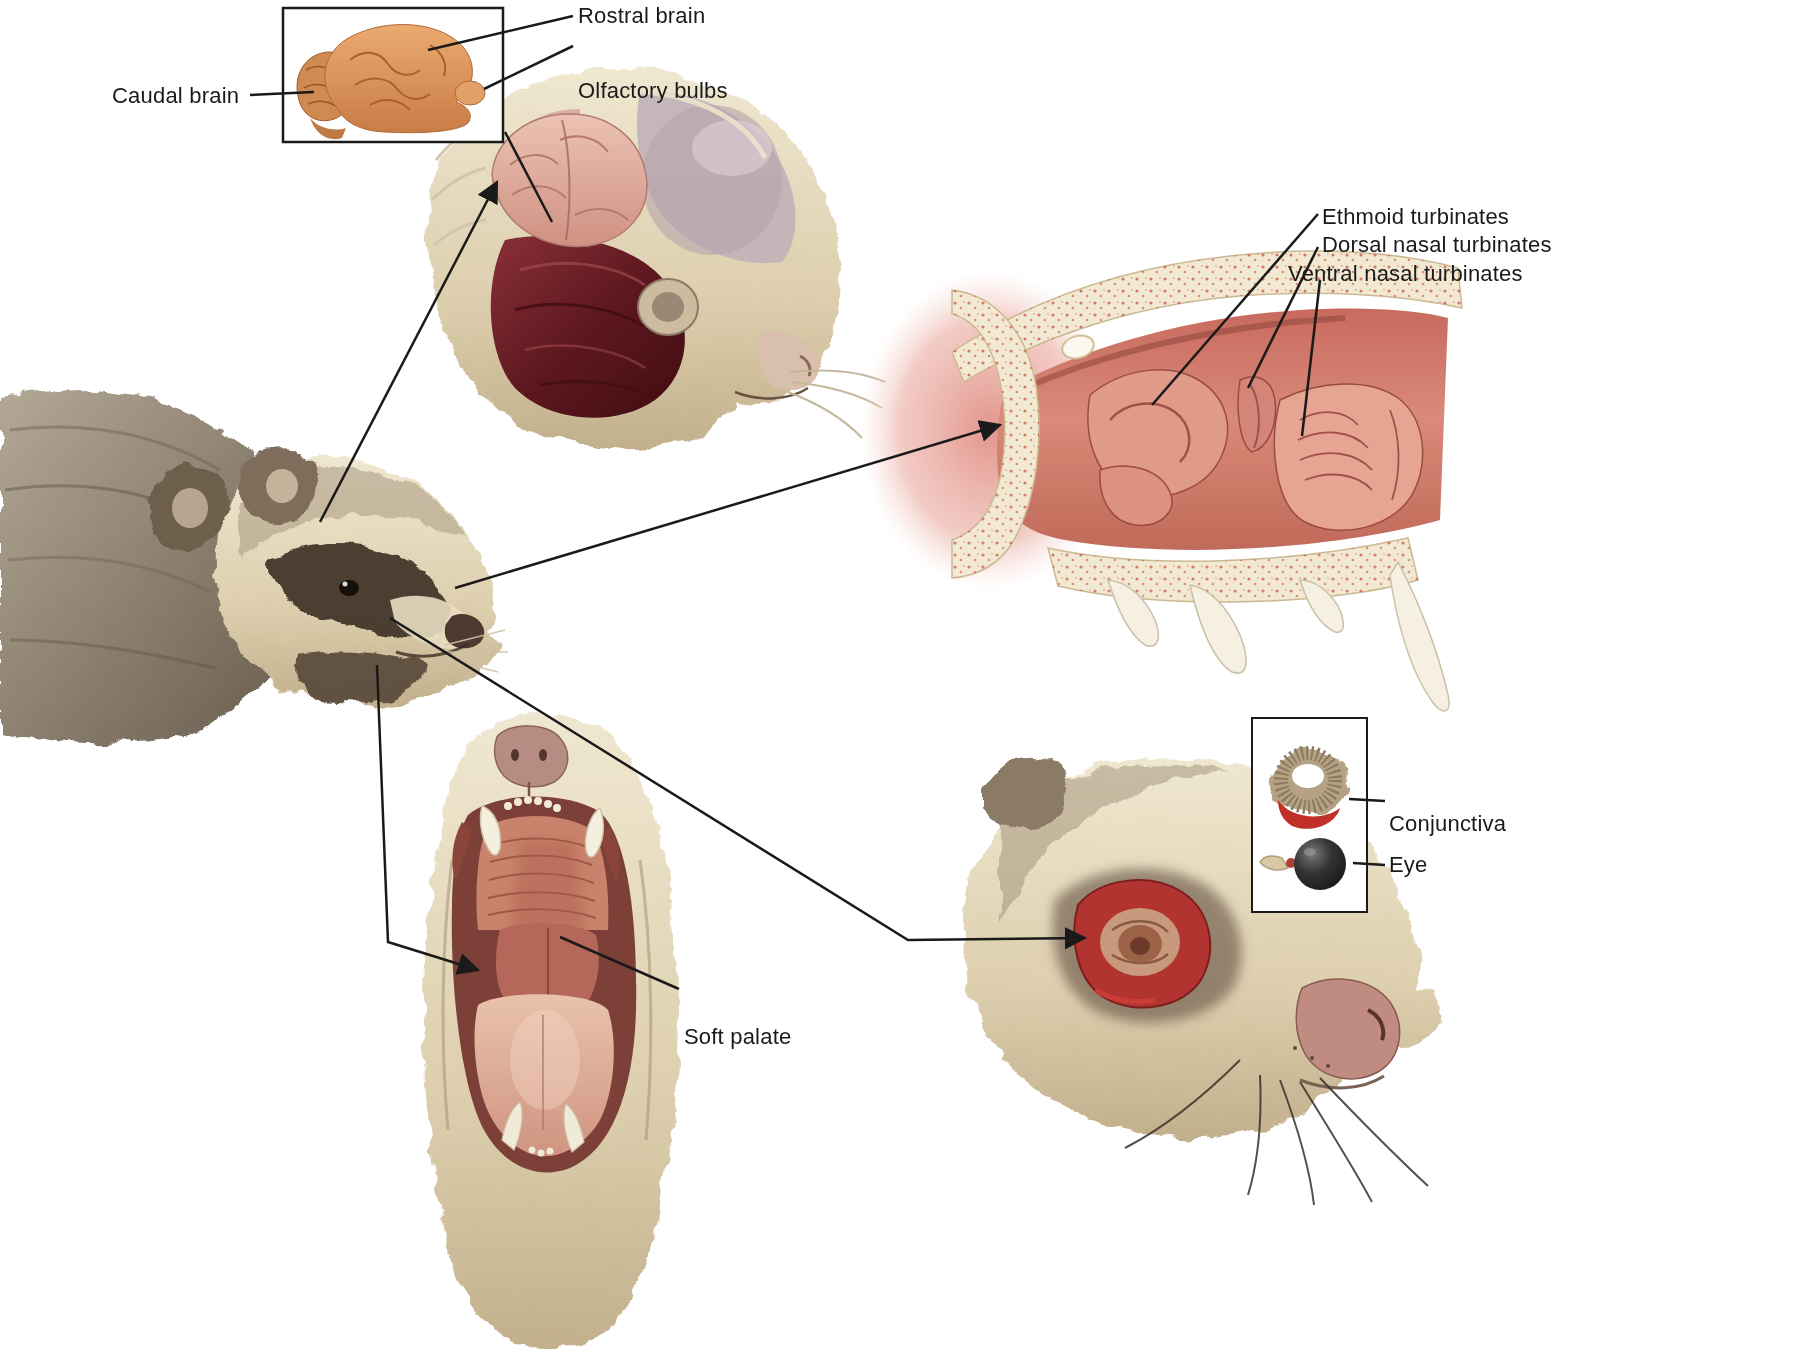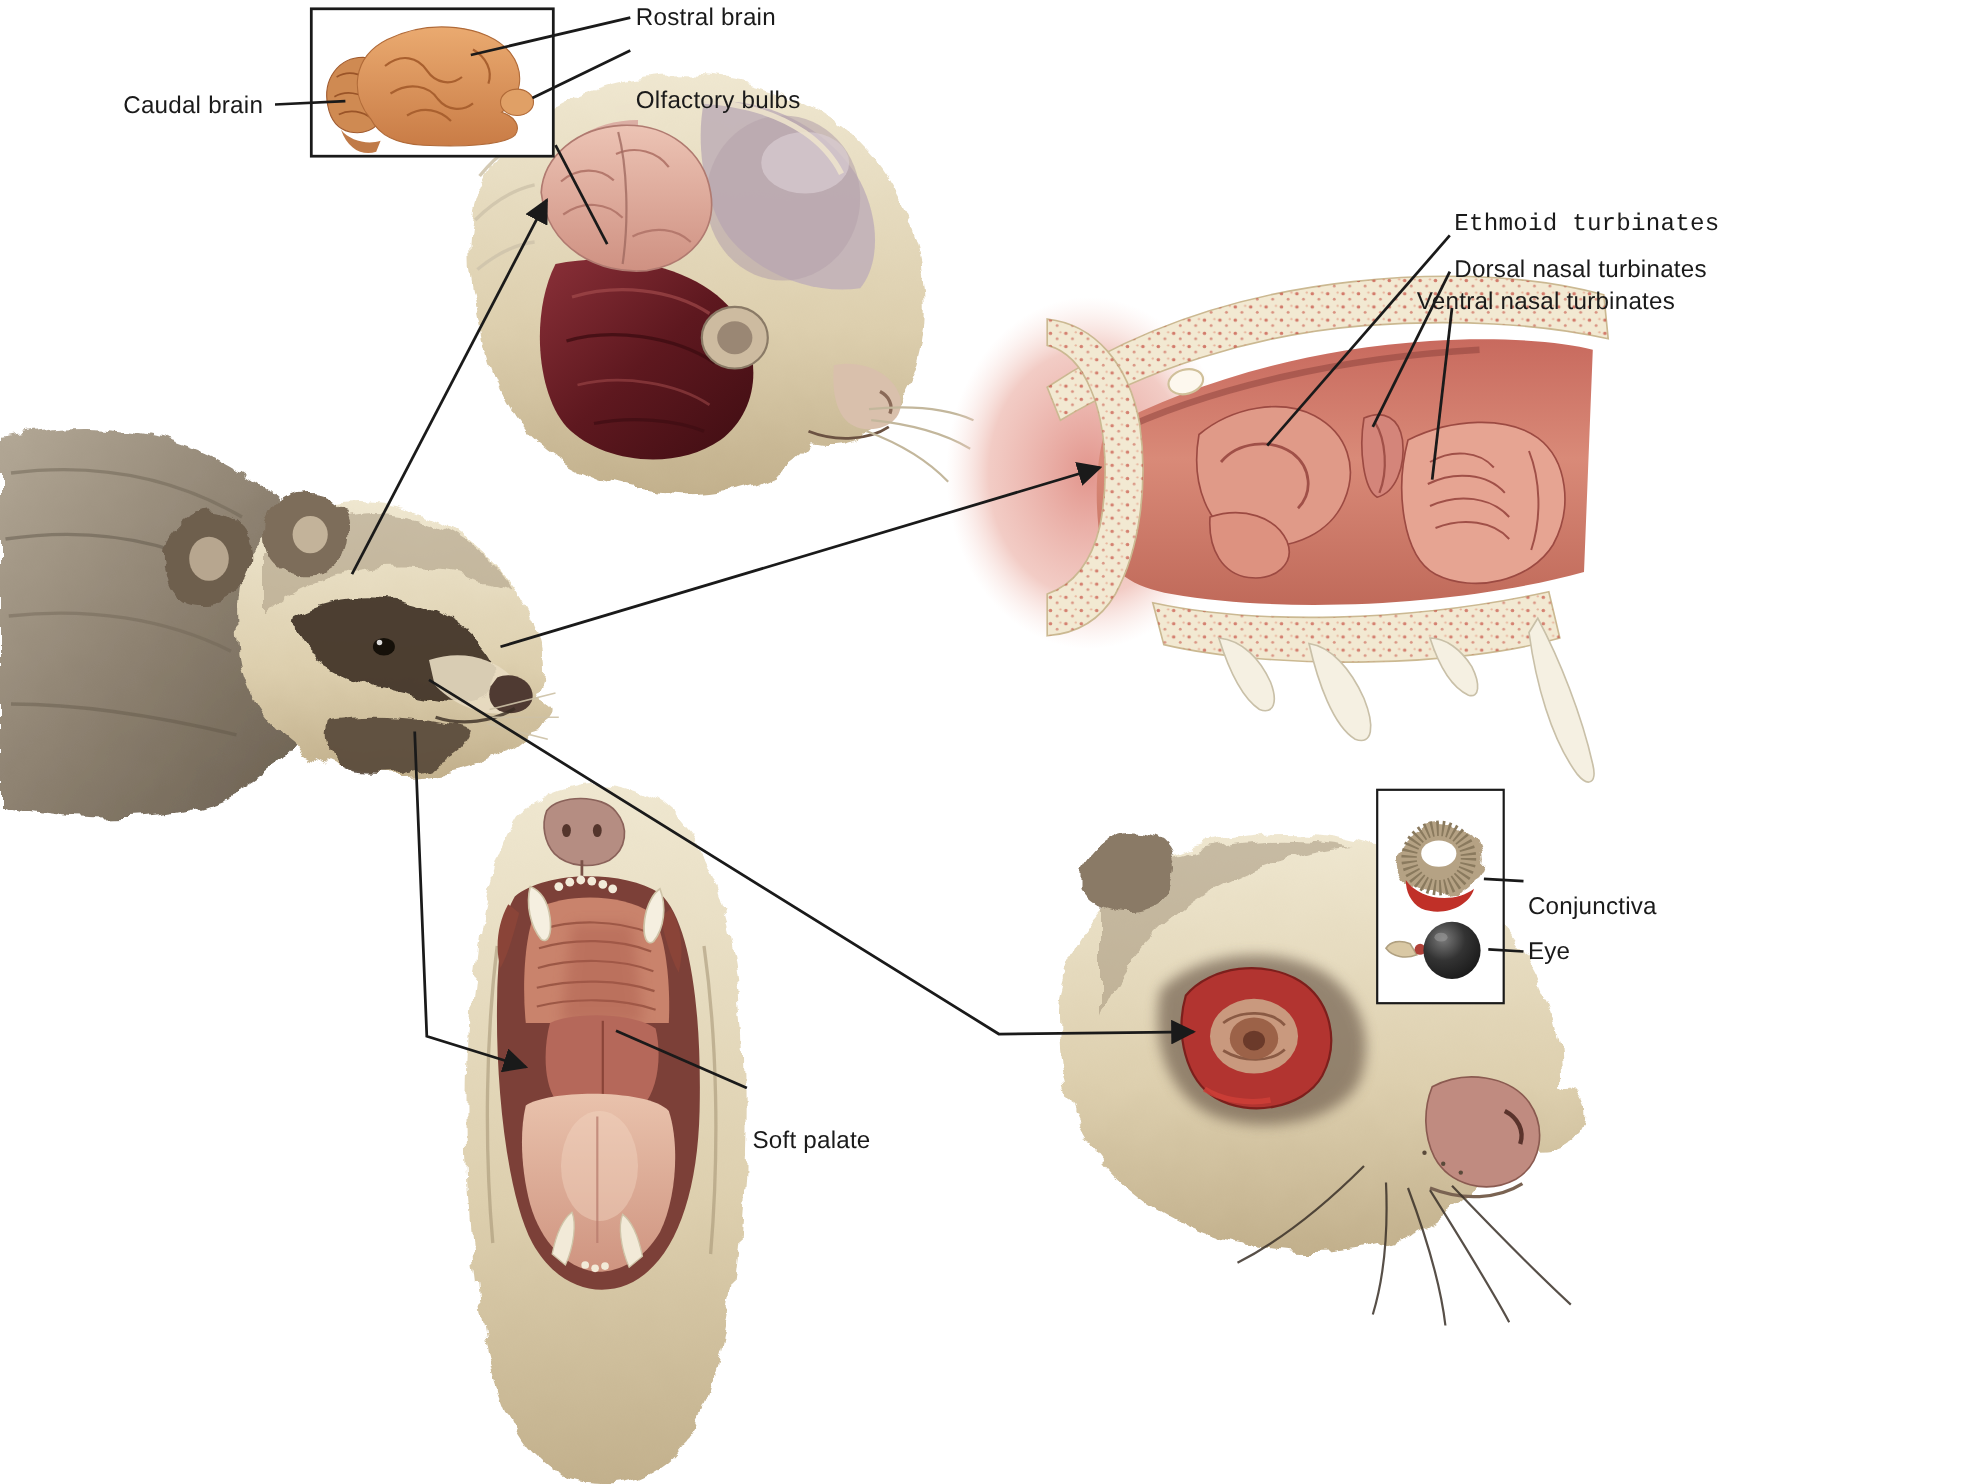--- a/index.html
+++ b/index.html
@@ -252,20 +252,20 @@
     <line x1="1320" y1="280" x2="1302" y2="436"></line>
     <line x1="679" y1="989" x2="560" y2="937"></line>
     <line x1="1385" y1="801" x2="1349" y2="799"></line>
     <line x1="1385" y1="865" x2="1353" y2="863"></line>
   </g>
 </svg>
 
   <span class="lbl" style="left:578px;top:3px;">Rostral brain</span>
   <span class="lbl" style="left:578px;top:33px;margin-top:45px;">Olfactory bulbs</span>
   <span class="lbl" style="left:112px;top:83px;">Caudal brain</span>
-  <span class="lbl" style="left:1322px;top:191px;font-family:Liberation Mono, monospace;">Ethmoid turbinates</span>
+  <span class="lbl" style="left:1322px;top:204px;">Ethmoid turbinates</span>
   <span class="lbl" style="left:1322px;top:232px;text-align:center;">Dorsal nasal turbinates</span>
   <span class="lbl" style="left:1256px;top:261px;margin-left:32px;">Ventral nasal turbinates</span>
   <span class="lbl" style="left:1389px;top:788px;margin-top:23px;">Conjunctiva</span>
   <span class="lbl" style="left:1389px;top:852px;text-align:right;">Eye</span>
   <span class="lbl" style="left:684px;top:1024px;">Soft palate</span>
 
 </div>
 
 </body></html>

